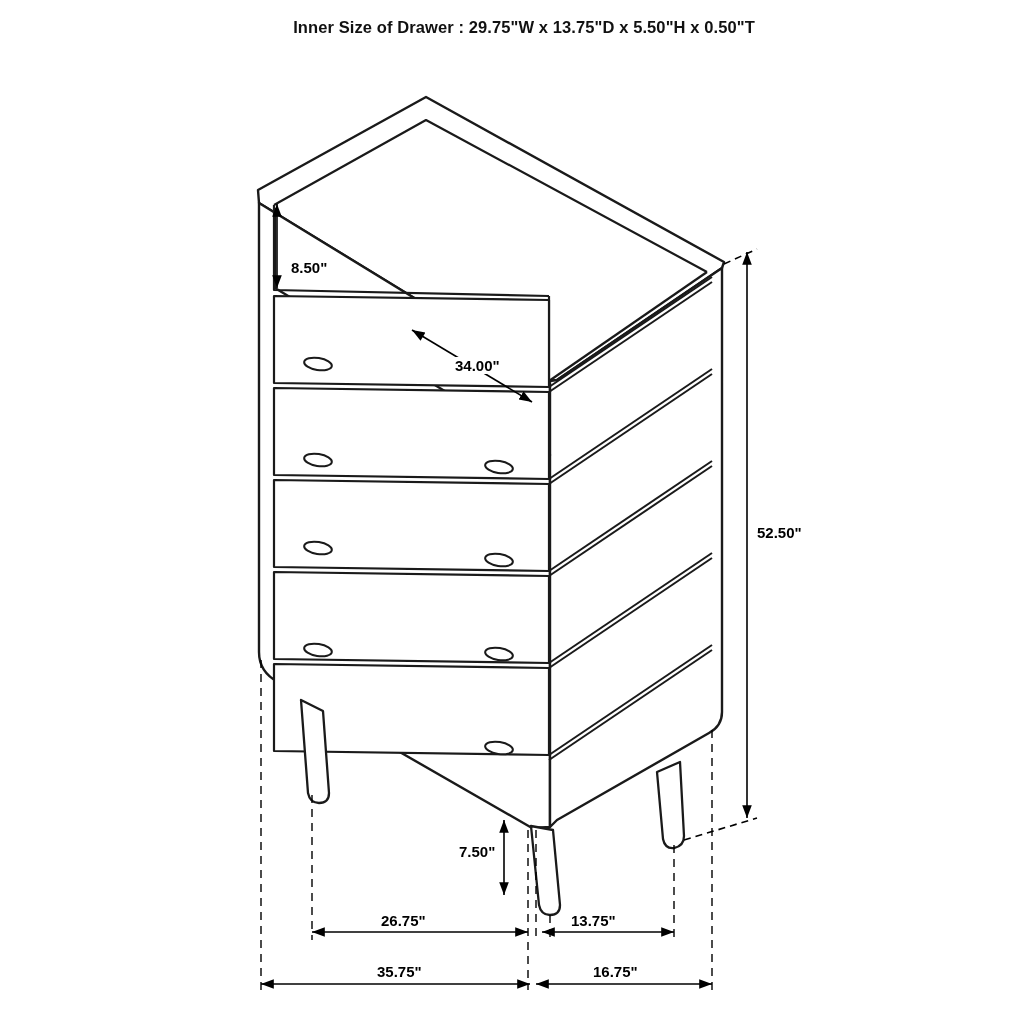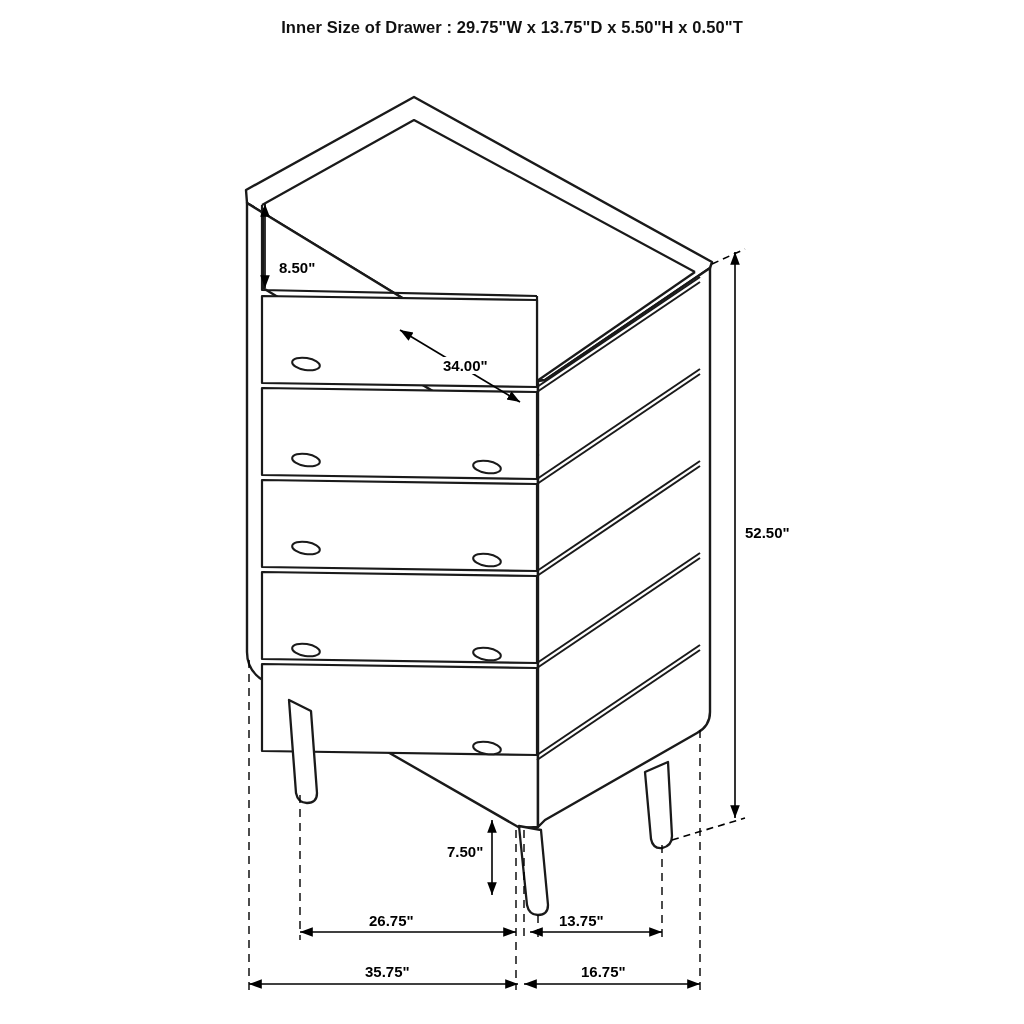--- a/index.html
+++ b/index.html
@@ -12,20 +12,21 @@
     height: 1024px;
     font-family: "Liberation Sans", sans-serif;
     color: #000000;
     position: relative;
     overflow: hidden;
   }
   #stage {
     position: relative;
     width: 948px;
     height: 1024px;
+    margin-left: 12px;
   }
   #title {
     position: absolute;
     top: 18px;
     left: 0;
     width: 1024px;
     text-align: center;
     font-size: 16.5px;
     font-weight: bold;
     letter-spacing: 0.1px;

